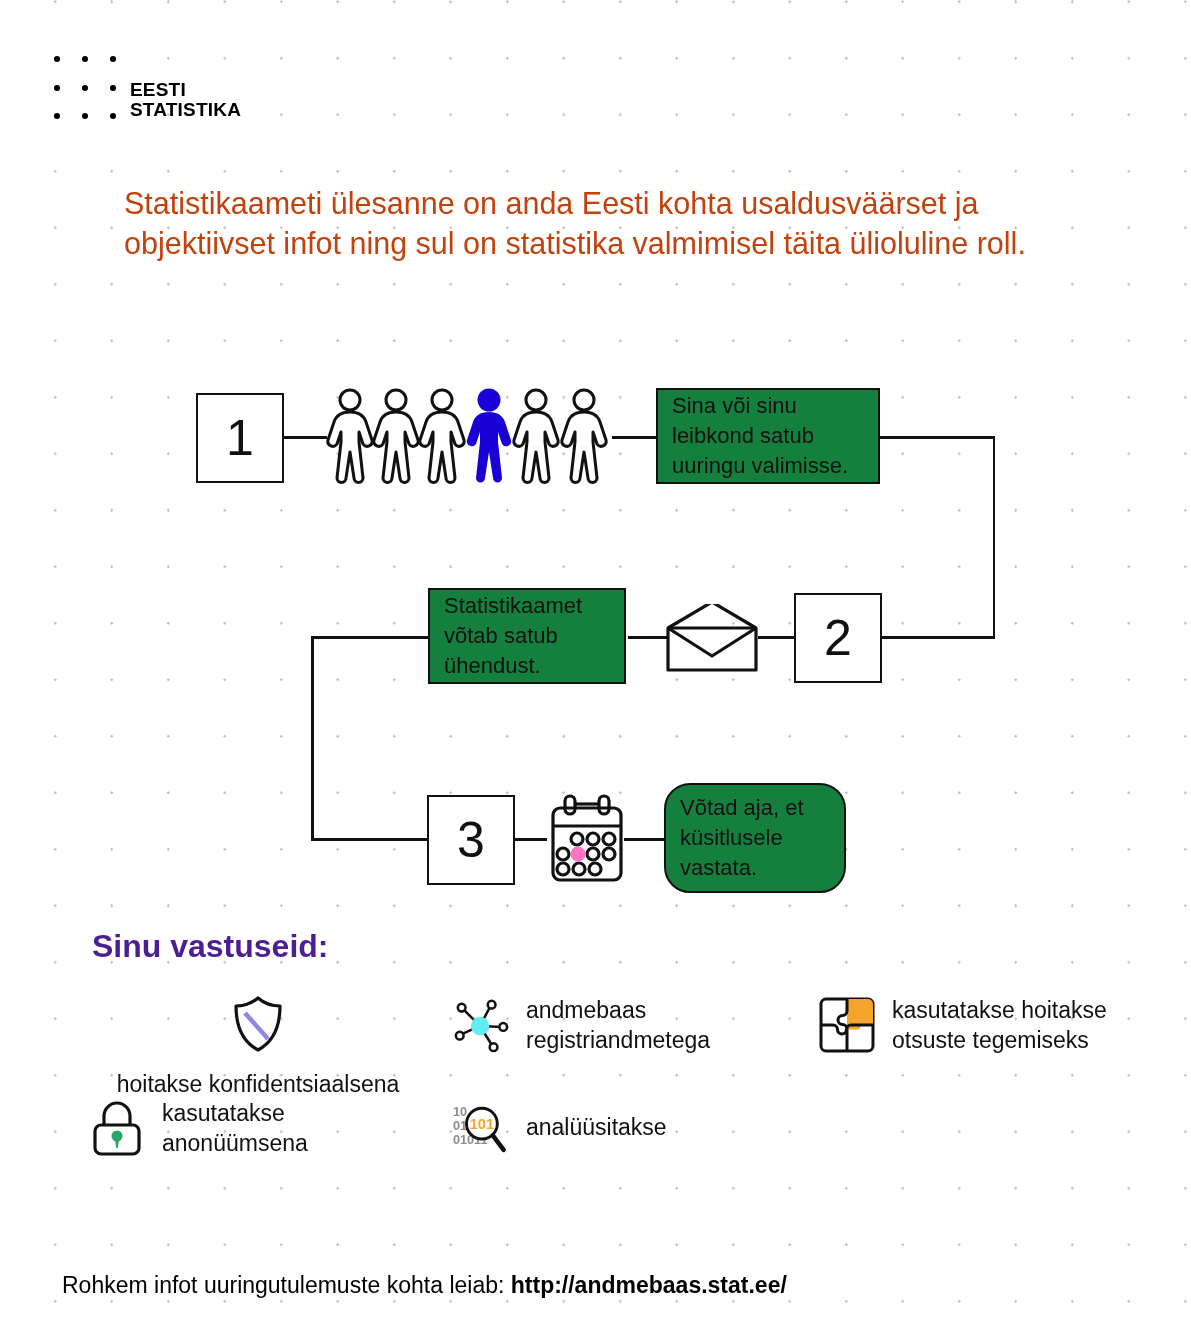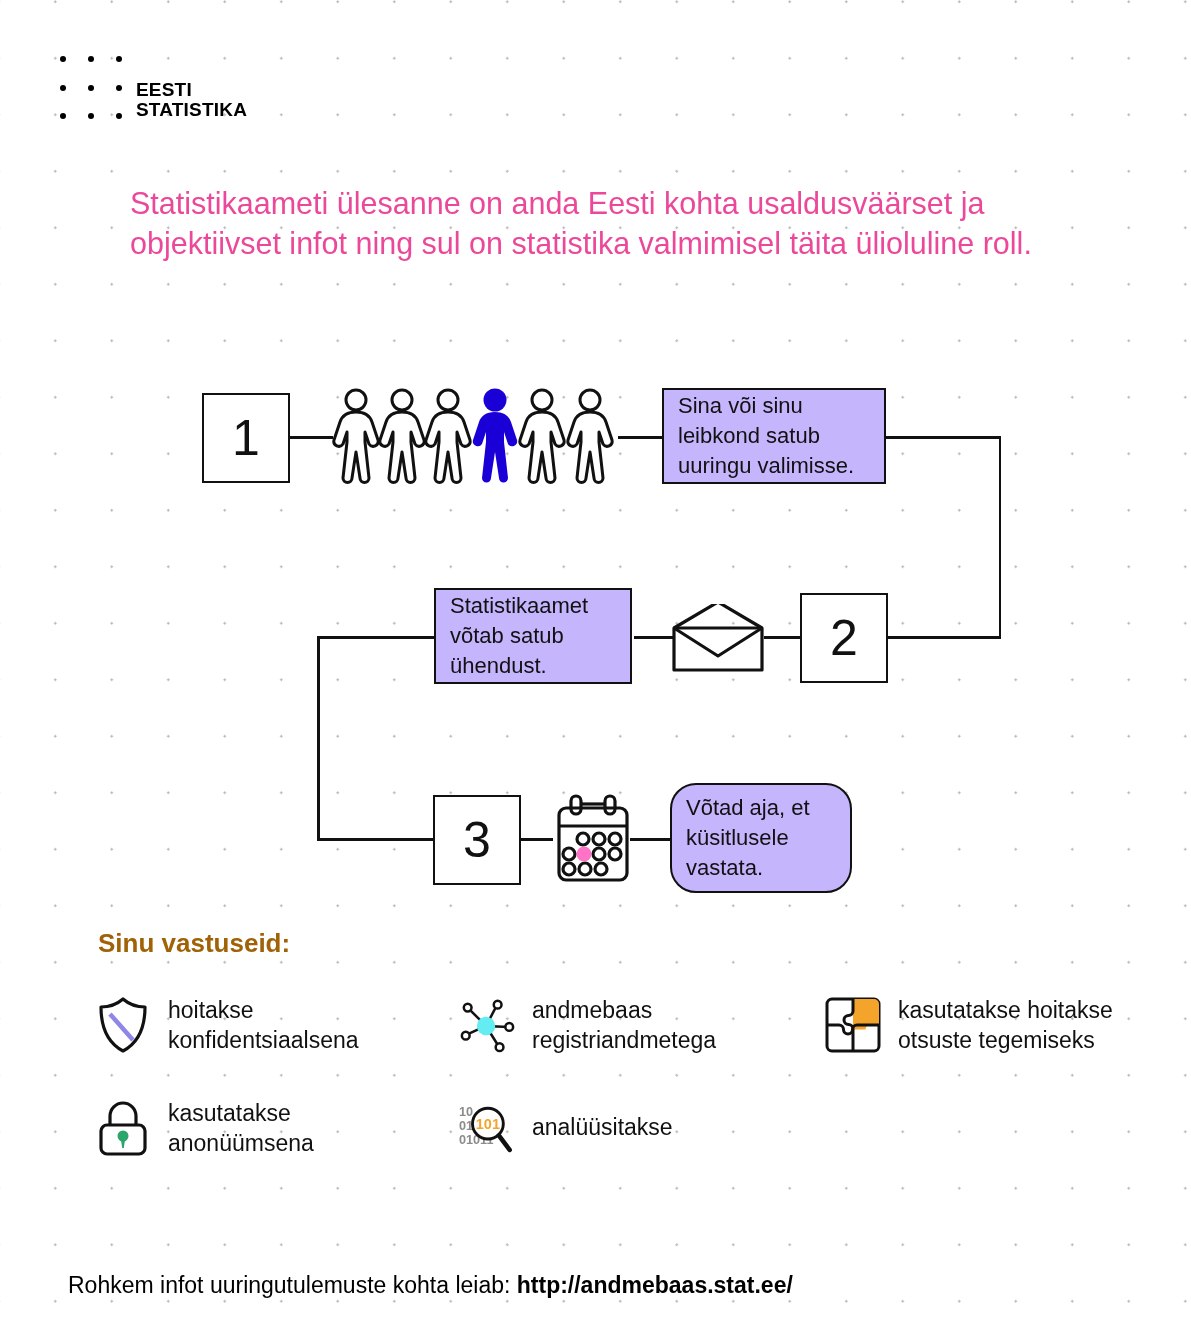--- a/index.html
+++ b/index.html
@@ -12,59 +12,59 @@
     overflow:hidden;
   }
   
   #dotgrid{
     position:absolute;left:0;top:0;width:1191px;height:1334px;
     background-image:radial-gradient(#b9b9b9 1.1px, rgba(0,0,0,0) 1.3px);
     background-size:56.5px 56.5px;
     background-position:27px 30px;
     z-index:0;
   }
-  #page{position:absolute;left:6px;top:0;width:975px;height:1334px;z-index:2;padding-left:18px;}
+  #page{position:absolute;left:0;top:0;width:975px;height:1334px;z-index:2;padding-left:18px;}
 
   
   #logo{position:absolute;left:46px;top:48px;width:260px;height:80px;}
   #logo .mark{position:absolute;left:0;top:0;width:74px;height:70px;}
   #logo .mark i{position:absolute;width:6px;height:6px;background:#000;border-radius:50%;display:block;}
   #logo .wordmark{
     position:absolute;left:84px;top:32px;
     font-weight:bold;font-size:19px;line-height:20px;letter-spacing:.2px;
     color:#000;
   }
 
   
   #headline{
     position:absolute;left:124px;top:183px;width:990px;
-    font-size:30.5px;line-height:40px;color:#ec4899;
+    font-size:30.5px;line-height:40px;color:#c2410c;
     font-stretch:condensed;
   }
 
   
   #flow{position:absolute;left:0;top:360px;width:1191px;height:560px;}
   .numbox{
     position:absolute;border:2.5px solid #111;background:#fff;
     display:flex;align-items:center;justify-content:center;
     font-size:50px;line-height:50px;color:#111;
   }
   .textbox{
-    position:absolute;border:2.5px solid #111;background:#c4b5fd;
+    position:absolute;border:2.5px solid #111;background:#15803d;
     display:flex;align-items:center;
     padding:0 14px;box-sizing:border-box;
     font-size:22px;line-height:30px;color:#111;
   }
   .conn{position:absolute;background:#111;}
   .iconwrap{position:absolute;}
 
   
   #answers-title{
     position:absolute;left:92px;top:928px;
-    font-size:26px;font-weight:bold;color:#a16207;
+    font-size:32px;font-weight:bold;color:#4c1d95;
   }
   .ans{position:absolute;display:flex;align-items:center;gap:16px;}
   .ans .ico{width:58px;height:58px;flex:0 0 58px;display:flex;align-items:flex-start;justify-content:center;}
   .ans .lbl{font-size:23px;line-height:30px;color:#111;}
 
   
   #footer{
     position:absolute;left:62px;top:1272px;
     font-size:23px;color:#000000;font-stretch:condensed;
   }
@@ -199,21 +199,21 @@
     </div>
 
     <div class="textbox" style="left:664px;top:423px;width:182px;height:110px;border-radius:26px;">
       <span>Võtad aja, et küsitlusele vastata.</span>
     </div>
 
   </div>
 
   <div id="answers-title">Sinu vastuseid:</div>
 
-  <div class="ans" style="left:88px;top:995px;width:340px;">
+  <div class="ans" style="left:88px;top:995px;width:340px;flex-direction:column;">
     <span class="ico">
       <svg width="52" height="58" viewBox="0 0 52 58">
         <path d="M26 3 C18 10 9 11 4 11 C4 30 9 46 26 55 C43 46 48 30 48 11 C43 11 34 10 26 3 Z" fill="#ffffff" stroke="#111111" stroke-width="3.2" stroke-linejoin="round"></path>
         <line x1="13" y1="18" x2="36" y2="44" stroke="#8F86E8" stroke-width="4.5"></line>
       </svg>
     </span>
     <span class="lbl">hoitakse konfidentsiaalsena</span>
   </div>
 
   <div class="ans" style="left:452px;top:995px;width:330px;">

